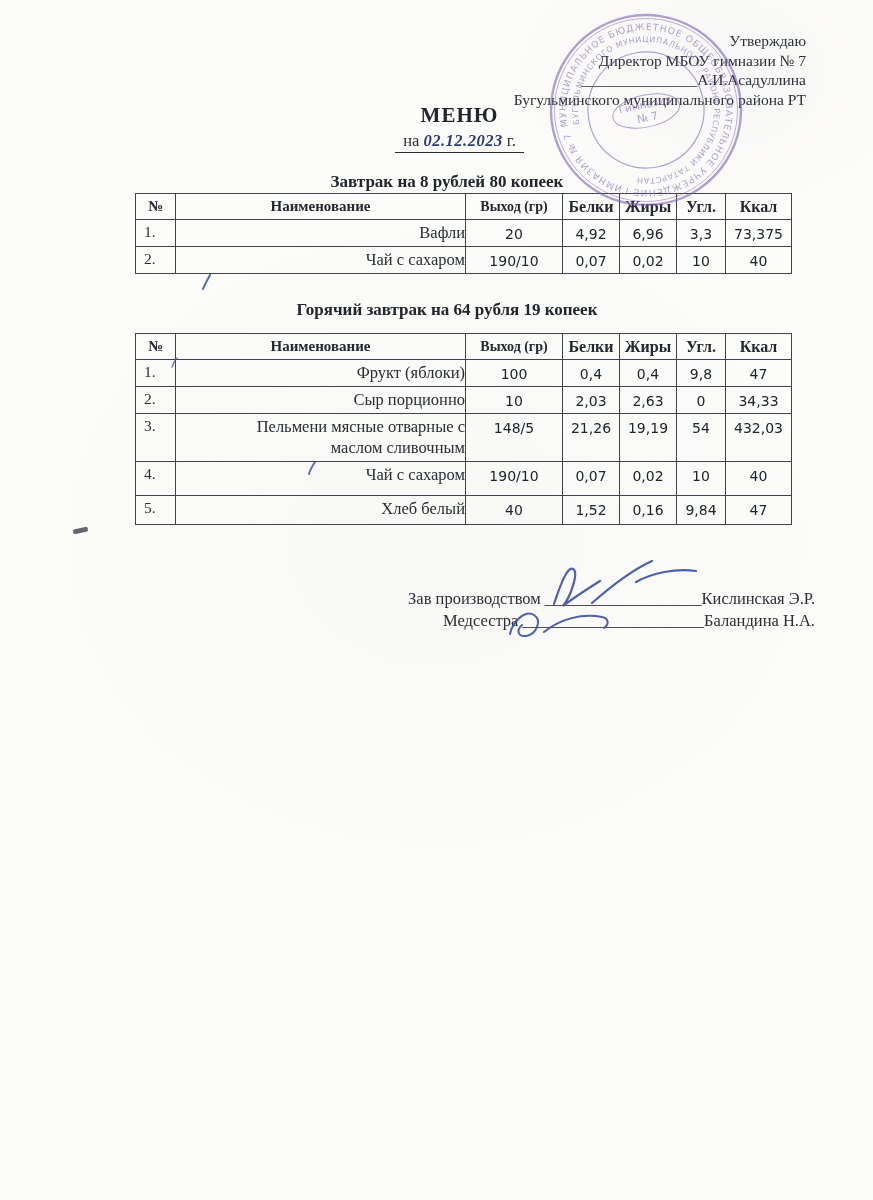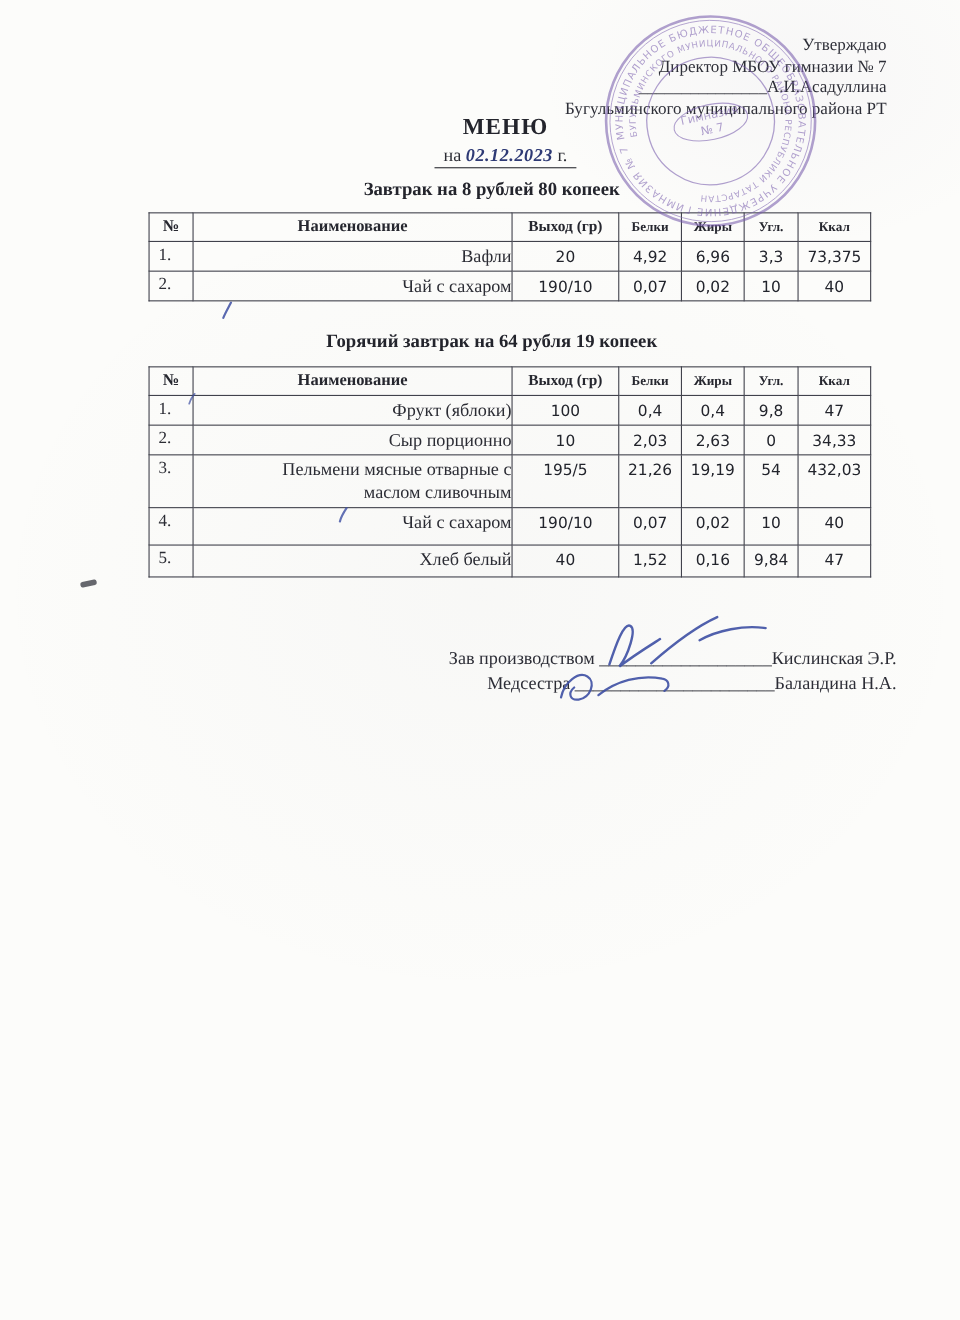--- a/index.html
+++ b/index.html
@@ -25,31 +25,31 @@
   .stamp text { font-family:"DejaVu Sans",sans-serif; }
   
   .menu-title { position:absolute; top:103px; left:23px; width:873px; text-align:center;
     font-size:21px; font-weight:bold; letter-spacing:1px; color:#23242c; }
   .date-line { position:absolute; top:131px; left:23px; width:873px; text-align:center; font-size:16.5px; }
   .date-underline { display:inline-block; border-bottom:1.3px solid #2b2c34; padding:0 8px 1px; }
   .pen-date { font-style:italic; font-weight:bold; color:#2e3a75; letter-spacing:.5px; }
   
   .t-title { position:absolute; width:656px; text-align:center; font-size:17px;
     font-weight:bold; color:#23242c; transform:translateX(-14px); }
-  .t1-title { top:162px; left:133px; }
+  .t1-title { top:172px; left:133px; }
   .t2-title { top:300px; left:133px; }
   
   .menu-table { position:absolute; left:135px; width:656px; border-collapse:collapse; table-layout:fixed; }
   .t1 { top:193px; }
   .t2 { top:333px; }
   .menu-table th, .menu-table td { border:1.4px solid #41424c; }
   .menu-table th { font-weight:bold; vertical-align:middle; text-align:center; color:#26272f; }
   th.h-big   { font-size:15px; }
   th.h-mid   { font-size:14px;font-family:Liberation Serif, serif; }
-  th.h-small { font-size:12px; }
+  th.h-small { font-size:16px; }
   td.c-num  { font-size:15.5px; text-align:left; vertical-align:top; padding:3px 0 0 8px; }
   td.c-name { font-size:16.5px; text-align:right; vertical-align:top; padding:3px 0 0 7px;
     white-space:pre-line; line-height:1.25; }
   td.c-val  { font-family:"DejaVu Sans","Liberation Sans",sans-serif; font-size:14px;
     text-align:center; vertical-align:top; padding-top:6px; color:#22242c; }
   tr.rh26 { height:26px; } tr.rh27 { height:27px; } tr.rh48 { height:48px; }
   tr.rh34 { height:34px; } tr.rh29 { height:29px; }
   
   .signatures { position:absolute; top:588px; right:58px; text-align:right;
     font-size:16.5px; line-height:22px; color:#2c2d36; }
@@ -182,21 +182,21 @@
         <td class="c-val">10</td>
         <td class="c-val">2,03</td>
         <td class="c-val">2,63</td>
         <td class="c-val">0</td>
         <td class="c-val">34,33</td>
       </tr>
       <tr class="rh48">
         <td class="c-num">3.</td>
         <td class="c-name">Пельмени мясные отварные с
 маслом сливочным</td>
-        <td class="c-val">195/5</td>
+        <td class="c-val">148/5</td>
         <td class="c-val">21,26</td>
         <td class="c-val">19,19</td>
         <td class="c-val">54</td>
         <td class="c-val">432,03</td>
       </tr>
       <tr class="rh34">
         <td class="c-num">4.</td>
         <td class="c-name">Чай с сахаром</td>
         <td class="c-val">190/10</td>
         <td class="c-val">0,07</td>

